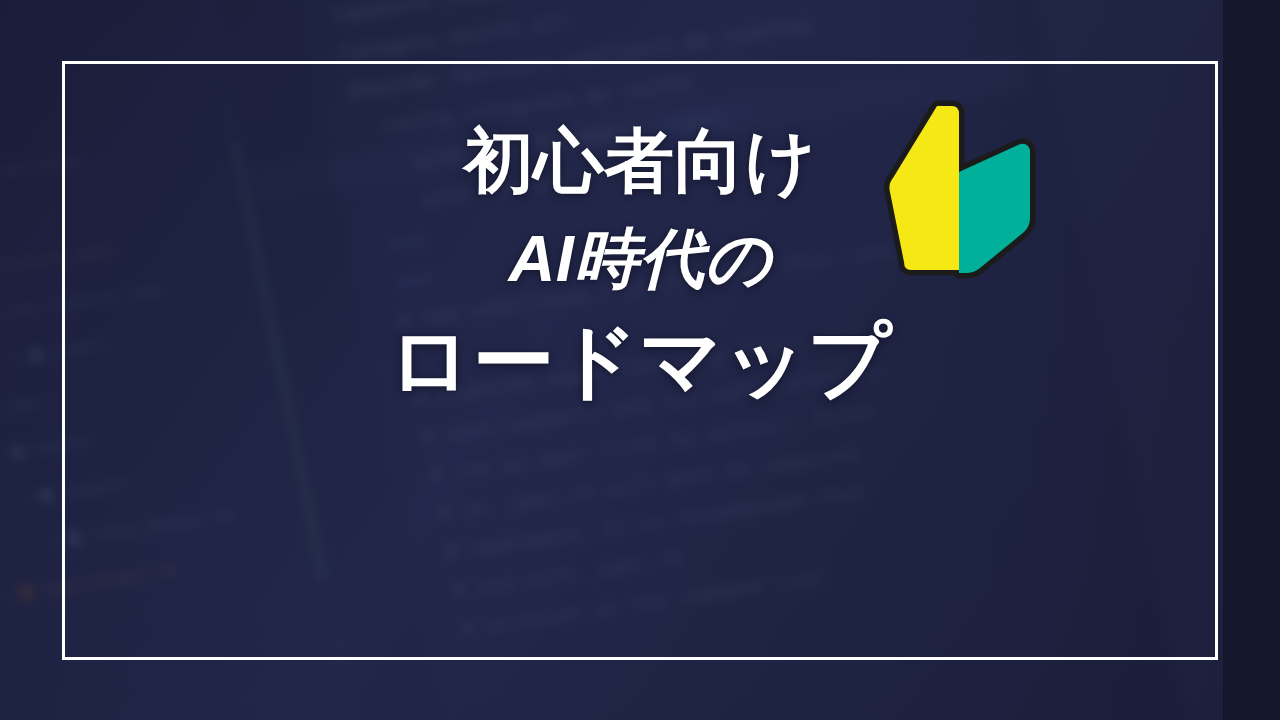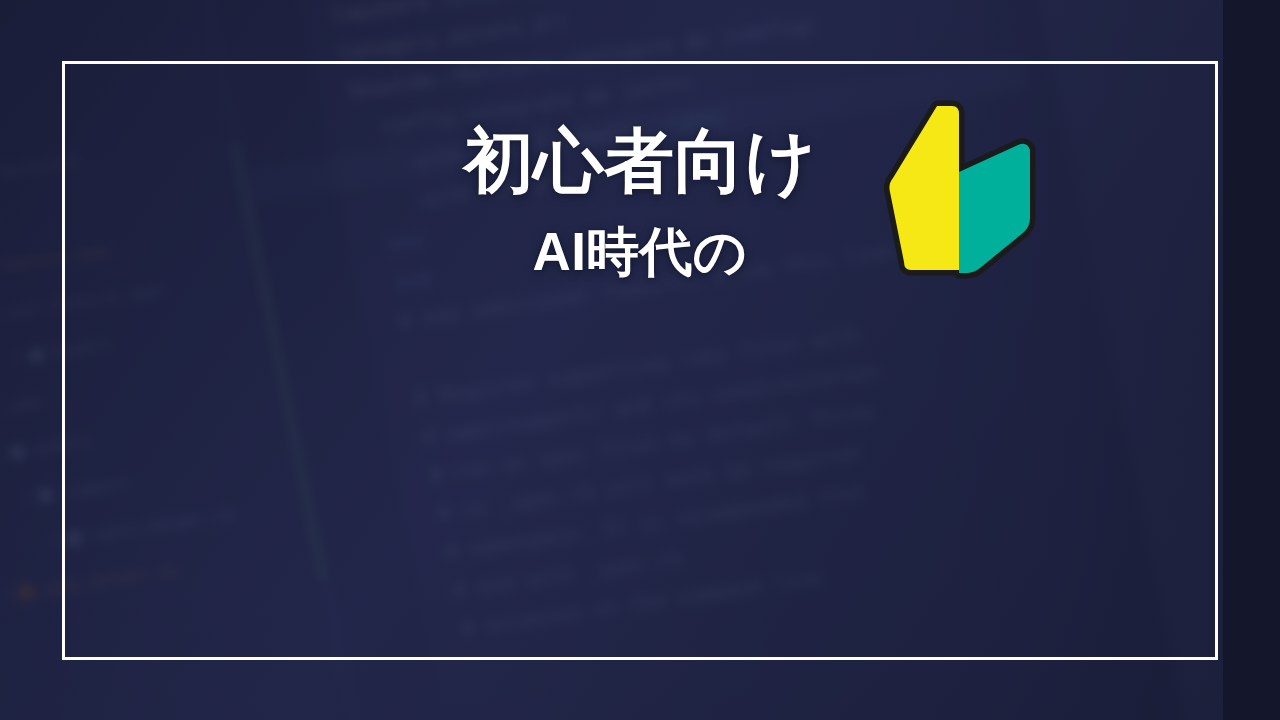--- a/index.html
+++ b/index.html
@@ -151,21 +151,21 @@
     font-weight: 700;
     letter-spacing: .02em;
     text-shadow: 0 2px 10px rgba(10,12,28,.55), 0 0 2px rgba(10,12,28,.5);
   }
   .line {
     display: block;
     line-height: 1.18;
     white-space: nowrap;
   }
   .l1 { font-size: 70px; }
-  .l2 { font-size: 53px; margin-top: 18px; }
+  .l2 { font-size: 65px; margin-top: 18px; font-style: italic; }
   .l3 { font-size: 82px; margin-top: 20px; }
   .l4 { font-size: 82px; margin-top: 16px; }
 
   
   .badge {
     position: absolute;
     left: 880px;
     top: 100px;
     width: 160px;
     height: 180px;
@@ -262,20 +262,21 @@
     <div class="vignette"></div>
   </div>
 
   <div class="wash"></div>
 
   <div class="frame"></div>
 
   <div class="headline">
     <span class="line l1">初心者向け</span>
     <span class="line l2">AI時代の</span>
+    <span class="line l4">ロードマップ</span>
   </div>
 
   <div class="badge">
     <svg viewBox="0 0 160 180" xmlns="http://www.w3.org/2000/svg">
       <g id="badge-shape">
         <path id="badge-yellow" d="M 57 6 L 72 6 Q 79 6 79 14 L 79 170 L 31 170 Q 24 170 24 162 L 10 92 Q 8 84 13 78 Z" fill="#F5E814" stroke="#1B1B1B" stroke-width="11" stroke-linejoin="round"></path>
         <path id="badge-teal" d="M 79 72 L 138 45 Q 147 41 150 50 L 150 118 Q 150 126 144 132 L 100 168 Q 94 173 86 173 L 79 173 Z" fill="#00B09B" stroke="#1B1B1B" stroke-width="11" stroke-linejoin="round"></path>
         <path d="M 79 14 L 79 170 L 31 170 Q 24 170 24 162 L 10 92 Q 8 84 13 78 L 57 6 L 72 6 Q 79 6 79 14 Z" fill="#F5E814"></path>
         <path d="M 79 72 L 138 45 Q 147 41 150 50 L 150 118 Q 150 126 144 132 L 100 168 Q 94 173 86 173 L 79 173 Z" fill="#00B09B"></path>
       </g>

